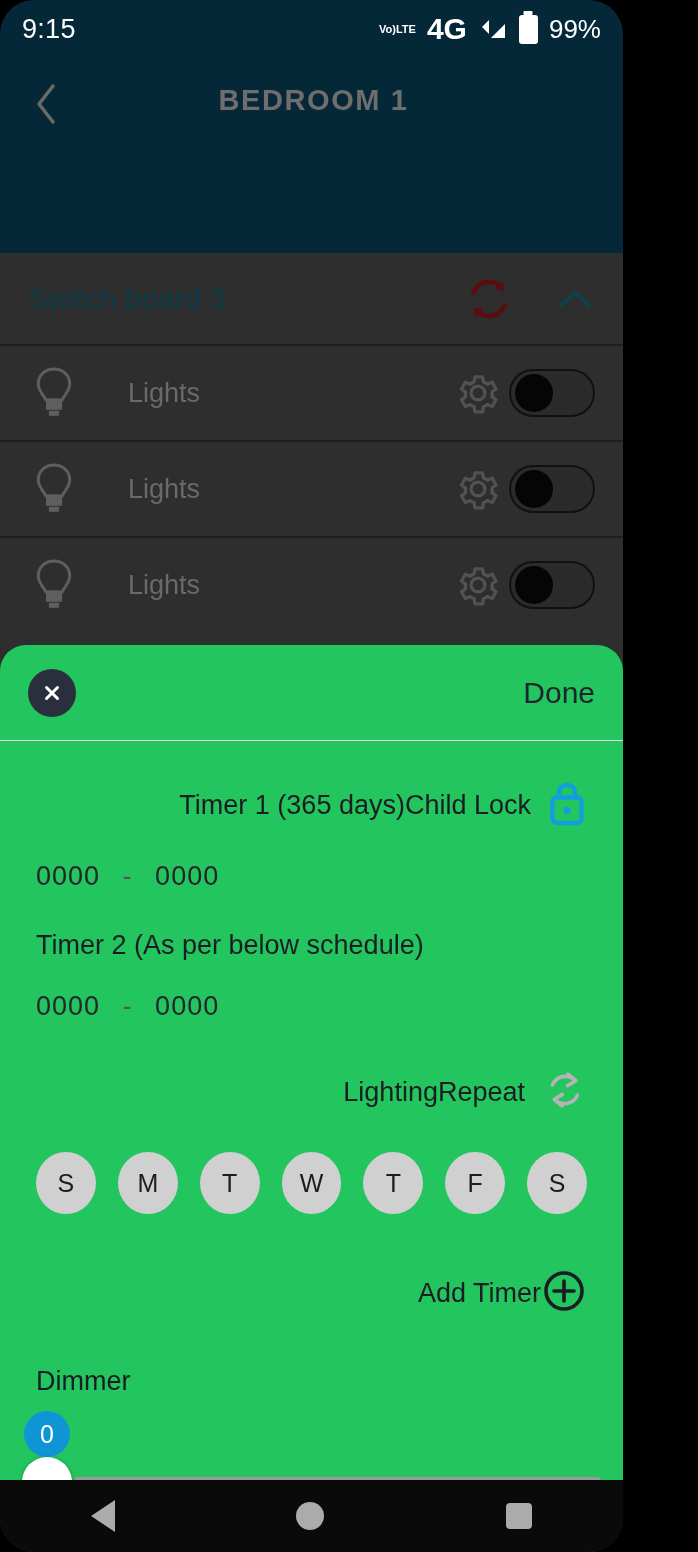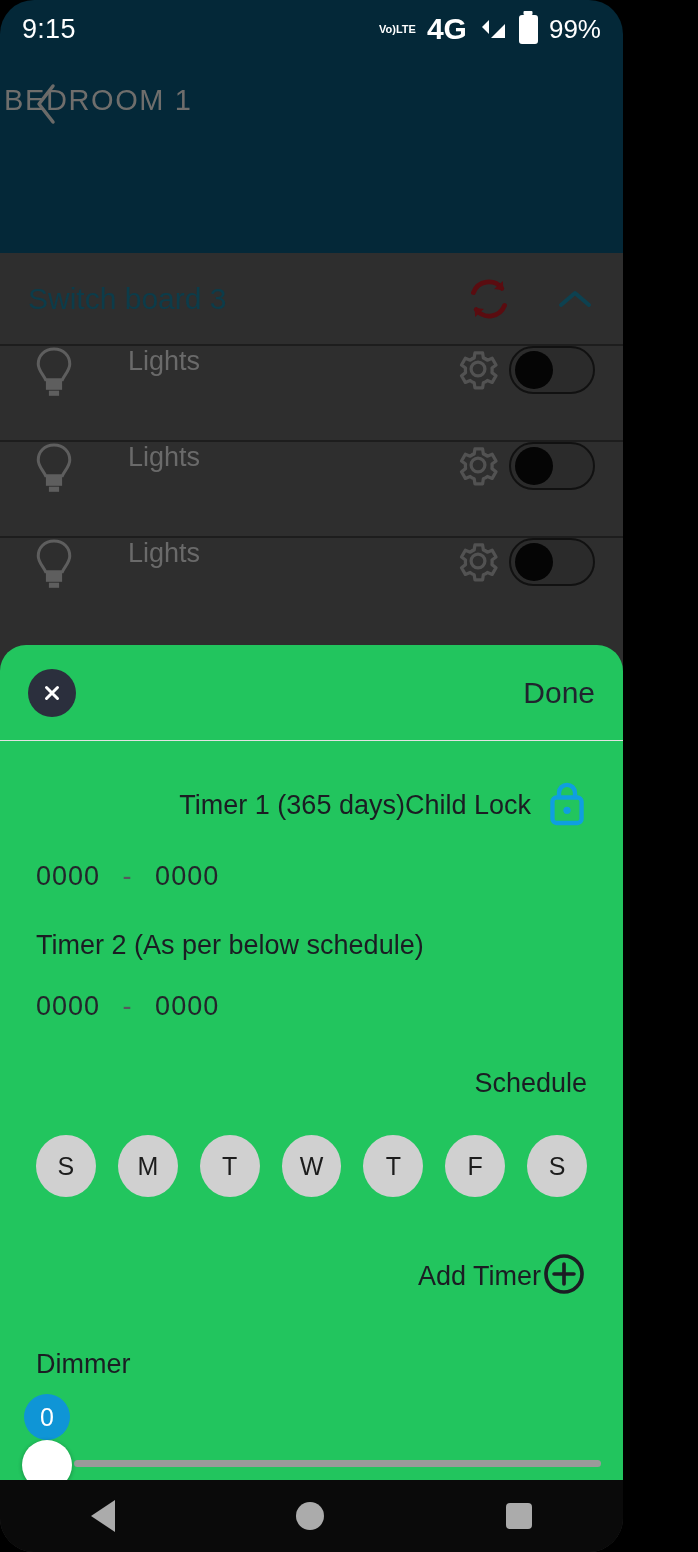--- a/index.html
+++ b/index.html
@@ -43,22 +43,22 @@
     position:absolute; top:58px; left:0; right:0; height:195px;
     background:#042838;
   }
   .appheader .backbtn {
     position:absolute; left:26px; top:22px;
     width:40px; height:48px;
     display:flex; align-items:center; justify-content:center;
     color:#6b6a68; font-size:40px; font-weight:300; line-height:1;
   }
   .appheader .title {
-    position:absolute; top:26px; left:4px; right:0; text-align:left;
-    font-size:29px; letter-spacing:1.6px; color:#6f6e6c;
+    position:absolute; top:26px; left:4px; right:0; text-align:center;
+    font-size:29px; letter-spacing:1.6px; color:#6f6e6c;font-weight:bold;
   }
   .tabs {
     position:absolute; bottom:12px; left:0; right:0;
     display:flex; justify-content:center;
   }
   .tab { text-align:center; }
   .tab .lbl { font-size:27px; color:#6d6c6a; padding-bottom:14px; display:block; }
   .tab .ul { height:4px; background:#595856; border-radius:2px; width:130px; margin:0 auto; }
 
   
@@ -69,21 +69,21 @@
   .board-head {
     height:91px; display:flex; align-items:center; padding:0 28px;
     justify-content:space-between;
   }
   .board-title { font-size:30px; color:#0c3c4a; font-weight:500; }
   .board-actions { display:flex; align-items:center; gap:44px; }
   .refresh-icon svg { display:block; }
   .chev-up svg { display:block; }
 
   .row {
-    height:96px; display:flex; padding:0 28px;
+    height:96px; display:flex; align-items:center; padding:0 28px;
     border-top:2px solid #1d1d1d;
     gap:0;
   }
   .row .bulb { width:52px; display:flex; justify-content:center; }
   .row .rlabel { flex:1; font-size:27px; color:#6a6a6a; padding-left:48px; }
   .row .gear { width:62px; display:flex; justify-content:center; }
   .toggle {
     width:86px; height:48px; border-radius:24px;
     border:2.5px solid #111; background:#2b2b2b;
     display:flex; align-items:center; padding:0 4px;
@@ -309,21 +309,32 @@
 
       <div class="timer-title">Timer 2 (As per below schedule)</div>
 
       <div class="time-range">
         <span>0000</span>
         <span class="dash">-</span>
         <span>0000</span>
       </div>
 
       <div class="srow sched-row">
-        <span class="sched-label">Schedule</span>
+        <span class="sched-label">Lighting</span>
+        <span class="repeat-wrap">
+          <span class="repeat-label">Repeat</span>
+          <span>
+            <svg width="44" height="44" viewBox="0 0 24 24">
+              <path d="M5.2 9.2 A7.6 7.6 0 0 1 17.4 6.6" stroke="#b4b4b4" stroke-width="2" fill="none" stroke-linecap="round"></path>
+              <path d="M18.8 14.8 A7.6 7.6 0 0 1 6.6 17.4" stroke="#b4b4b4" stroke-width="2" fill="none" stroke-linecap="round"></path>
+              <path d="M13.6 3.4 L17.9 6.9 L13.4 9.6" stroke="#b4b4b4" stroke-width="2" fill="none" stroke-linecap="round" stroke-linejoin="round"></path>
+              <path d="M10.4 20.6 L6.1 17.1 L10.6 14.4" stroke="#b4b4b4" stroke-width="2" fill="none" stroke-linecap="round" stroke-linejoin="round"></path>
+            </svg>
+          </span>
+        </span>
       </div>
 
       <div class="days">
         <span class="day">S</span>
         <span class="day">M</span>
         <span class="day">T</span>
         <span class="day">W</span>
         <span class="day">T</span>
         <span class="day">F</span>
         <span class="day">S</span>

